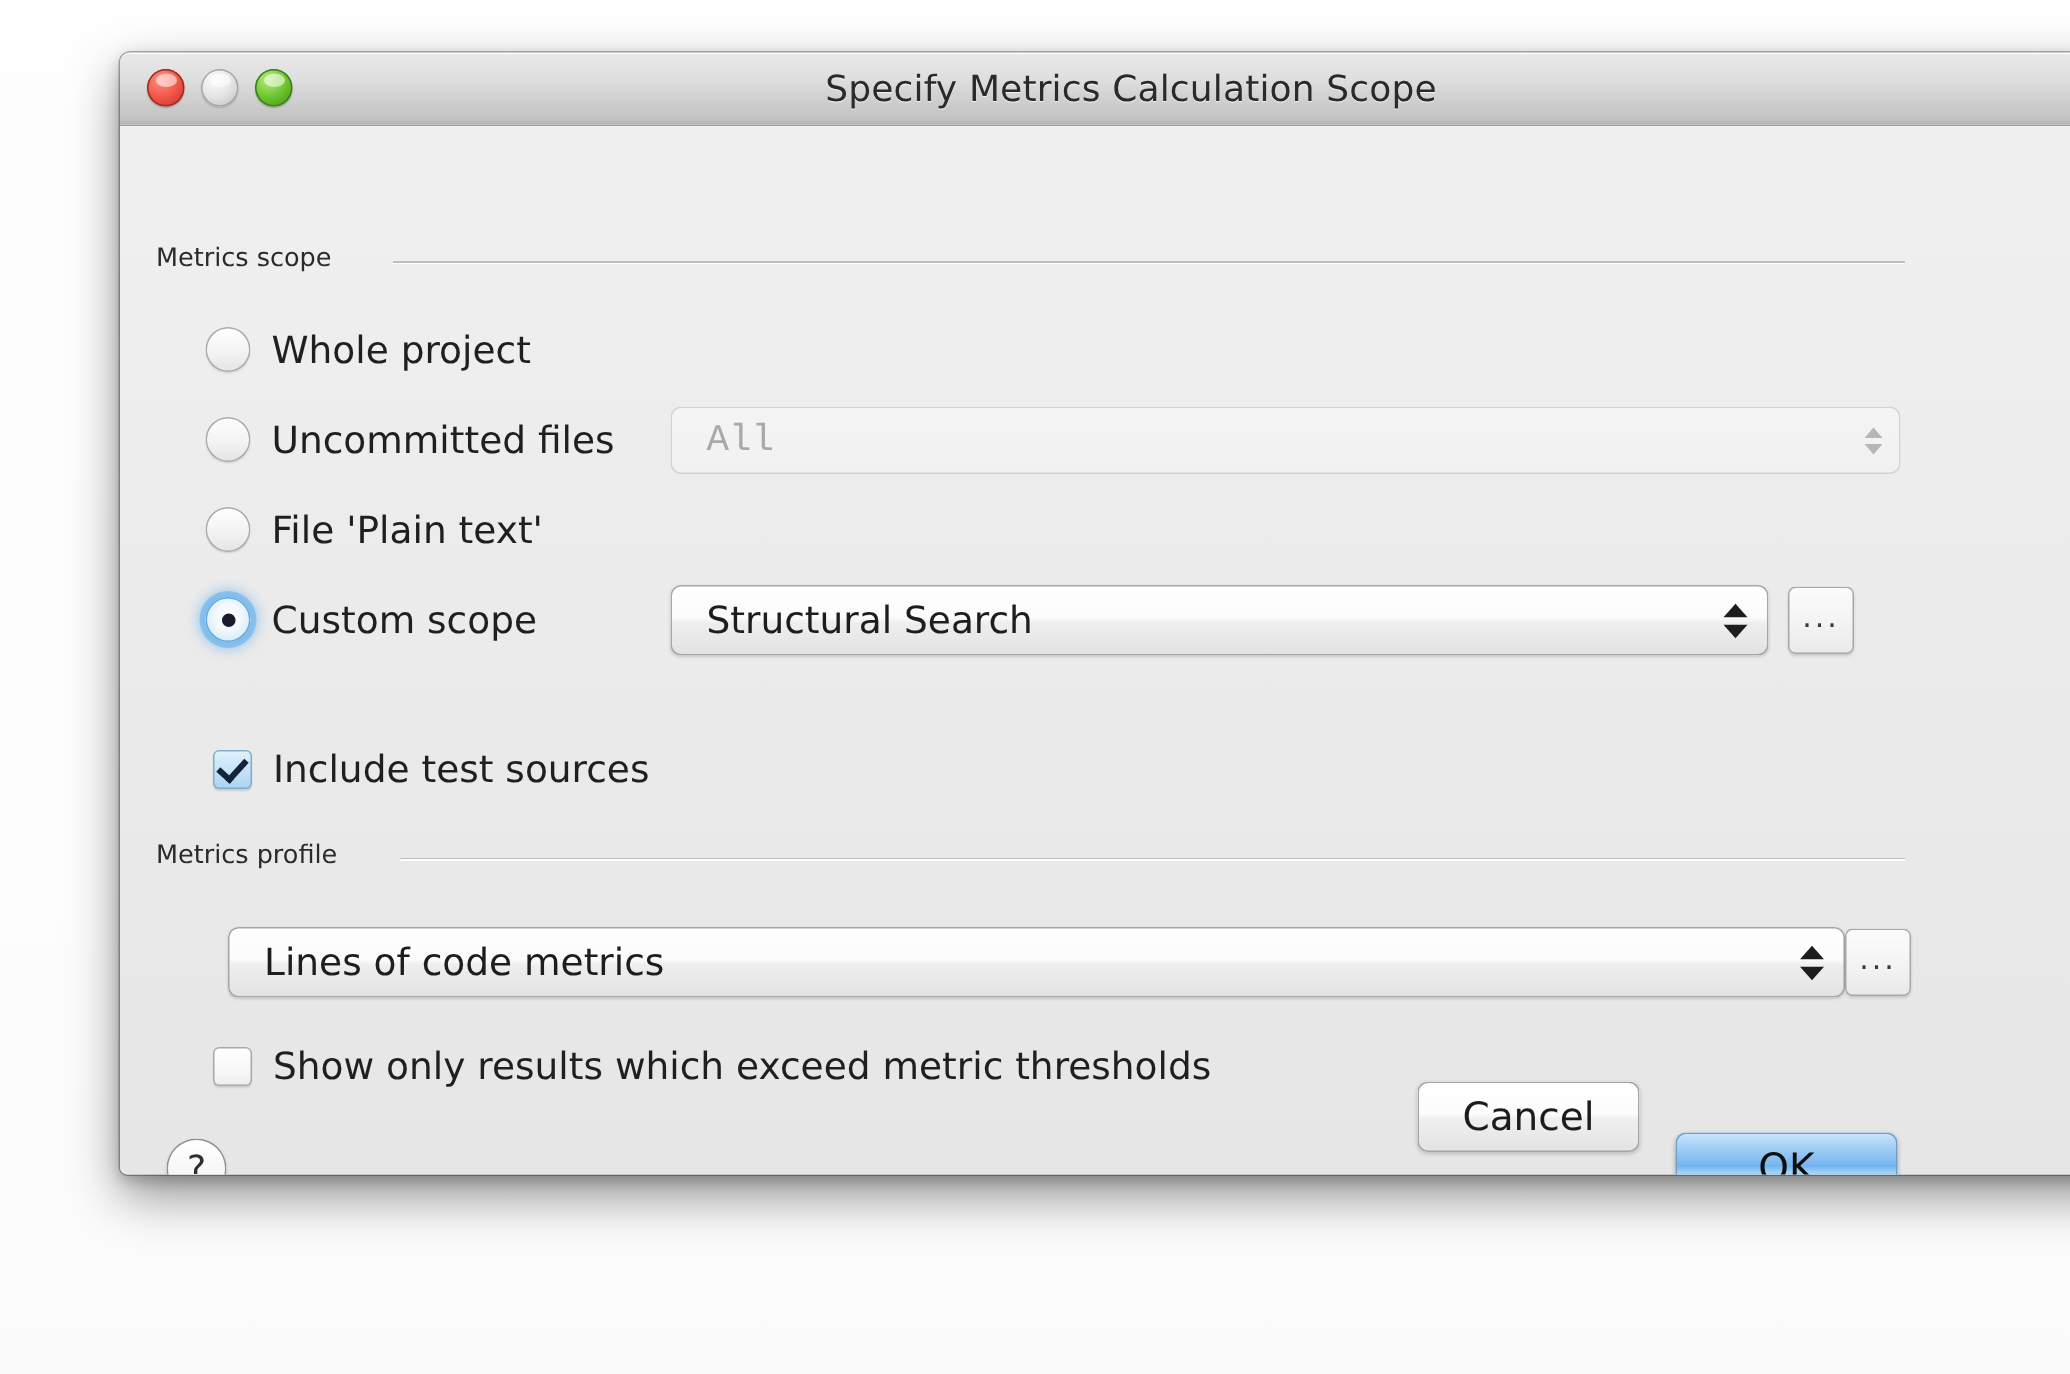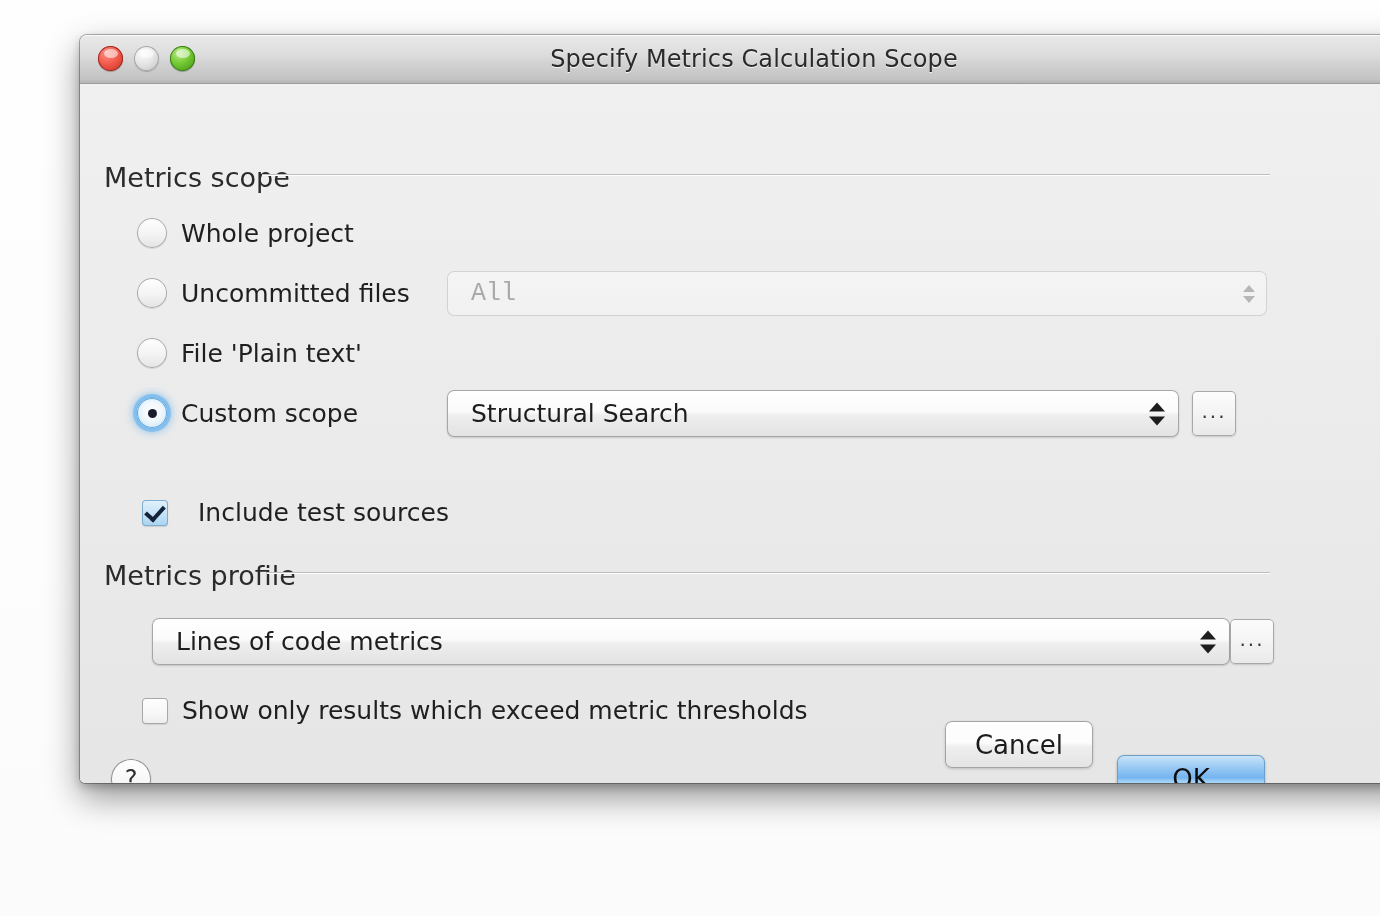--- a/index.html
+++ b/index.html
@@ -97,21 +97,21 @@
 
   .content {
     position: relative;
     height: 700px;
     background: linear-gradient(180deg, #f0f0f0 0%, #ebebeb 50%, #e6e6e6 100%);
   }
 
   
   .group-label {
     position: absolute;
-    font-size: 27px;
+    font-size: 17px;
     color: #2b2b2b;
     white-space: nowrap;
   }
   .group-rule {
     position: absolute;
     height: 2px;
     background: linear-gradient(180deg, #bdbdbd 0%, #bdbdbd 50%, #ffffff 50%, #ffffff 100%);
   }
 
   
@@ -375,21 +375,21 @@
       <div class="combo" style="left:367px; top:306px; width:732px; height:47px;">
         <div class="combo-text">Structural Search</div>
         <div class="stepper">
           <div class="arrow-up"></div>
           <div class="arrow-down"></div>
         </div>
       </div>
 
       <div class="btn-ellipsis" style="left:1112px; top:307px; width:44px; height:45px;">...</div>
 
-      <div class="check-row" style="left:62px; top:414px;gap:16px;">
+      <div class="check-row" style="left:62px; top:414px;">
         <div class="checkbox checkbox-on"></div>
         <div class="check-label">Include test sources</div>
       </div>
 
       <div class="group-label" style="left:24px; top:476px;">Metrics profile</div>
       <div class="group-rule" style="left:187px; top:488px; width:1003px;"></div>
 
       <div class="combo" style="left:72px; top:534px; width:1078px; height:47px;align-items:center;">
         <div class="combo-text">Lines of code metrics</div>
         <div class="stepper">

